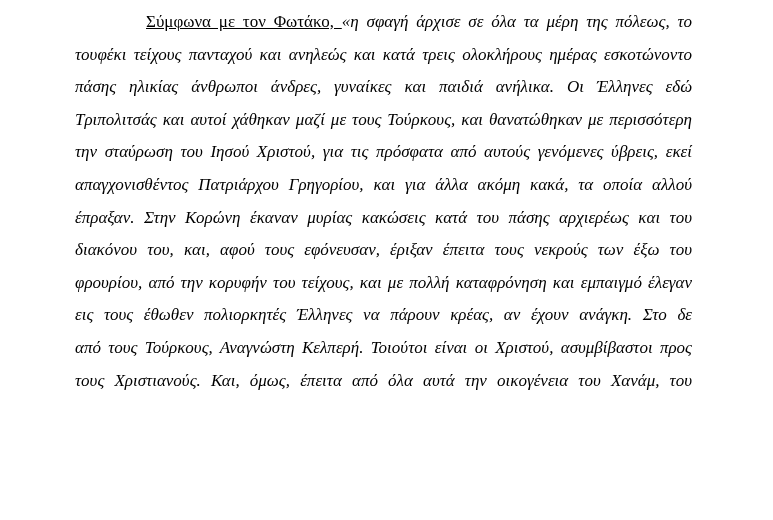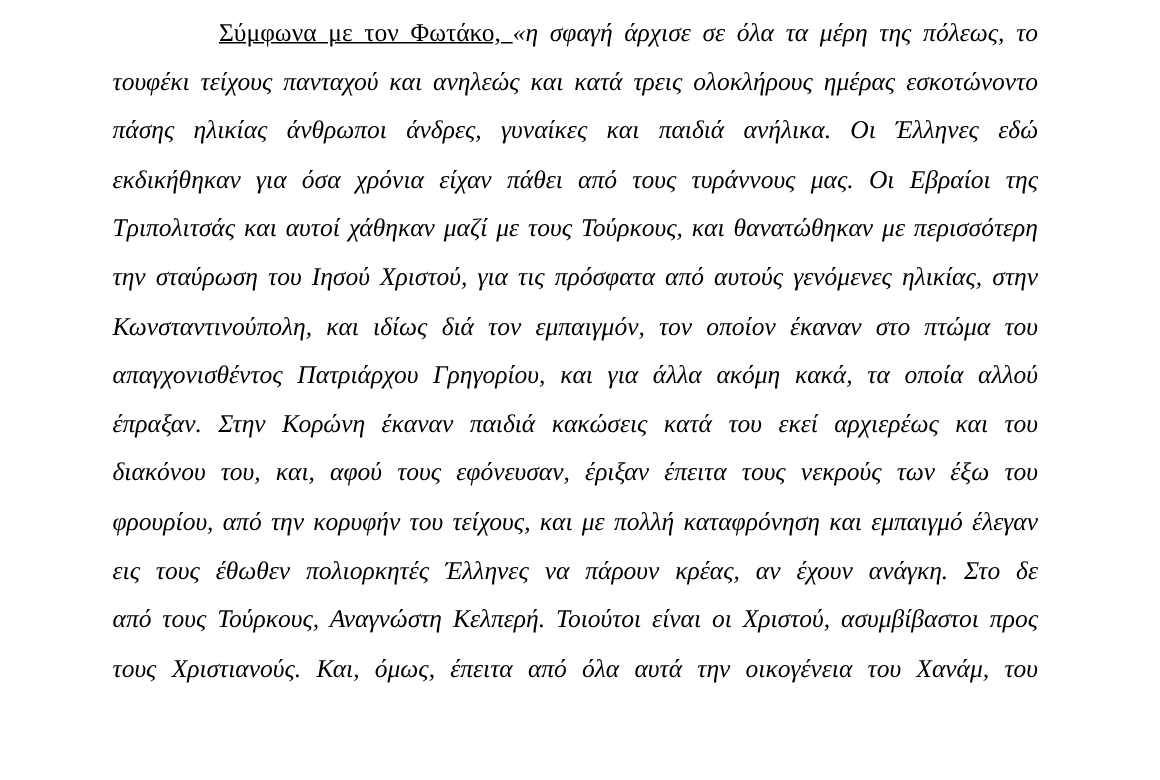--- a/index.html
+++ b/index.html
@@ -38,25 +38,23 @@
       text-decoration: underline;
     }
   </style>
 </head>
 <body>
 
 <div class="page">
   <div class="line first"><span class="upright">Σύμφωνα με τον Φωτάκο, </span><span>«η σφαγή άρχισε σε όλα τα μέρη της πόλεως, το</span></div>
   <div class="line">τουφέκι τείχους πανταχού και ανηλεώς και κατά τρεις ολοκλήρους ημέρας εσκοτώνοντο</div>
   <div class="line">πάσης ηλικίας άνθρωποι άνδρες, γυναίκες και παιδιά ανήλικα. Οι Έλληνες εδώ</div>
-  <div class="line">εκδικήθηκαν  για όσα χρόνια είχαν πάθει από τους τυράννους μας. Οι Εβραίοι της</div>
   <div class="line">Τριπολιτσάς και αυτοί χάθηκαν μαζί με τους Τούρκους, και θανατώθηκαν με περισσότερη</div>
-  <div class="line">την σταύρωση του Ιησού Χριστού, για τις πρόσφατα από αυτούς γενόμενες ηλικίας, στην</div>
-  <div class="line">Κωνσταντινούπολη, και ιδίως διά τον εμπαιγμόν, τον οποίον έκαναν στο πτώμα του</div>
+  <div class="line">την σταύρωση του Ιησού Χριστού, για τις πρόσφατα από αυτούς γενόμενες ύβρεις, εκεί</div>
   <div class="line">απαγχονισθέντος Πατριάρχου Γρηγορίου, και για άλλα ακόμη κακά, τα οποία αλλού</div>
-  <div class="line">έπραξαν. Στην Κορώνη έκαναν παιδιά κακώσεις κατά του εκεί αρχιερέως και του</div>
+  <div class="line">έπραξαν. Στην Κορώνη έκαναν μυρίας κακώσεις κατά του πάσης αρχιερέως και του</div>
   <div class="line">διακόνου του, και, αφού τους εφόνευσαν, έριξαν έπειτα τους νεκρούς των έξω του</div>
   <div class="line">φρουρίου, από την κορυφήν του τείχους, και με πολλή καταφρόνηση και εμπαιγμό έλεγαν</div>
   <div class="line">εις τους έθωθεν πολιορκητές Έλληνες να πάρουν κρέας, αν έχουν ανάγκη. Στο δε</div>
   <div class="line">από τους Τούρκους, Αναγνώστη Κελπερή. Τοιούτοι είναι οι Χριστού, ασυμβίβαστοι προς</div>
   <div class="line">τους Χριστιανούς. Και, όμως, έπειτα από όλα αυτά την οικογένεια του Χανάμ, του</div>
 
 </div>
 
 </body></html>

